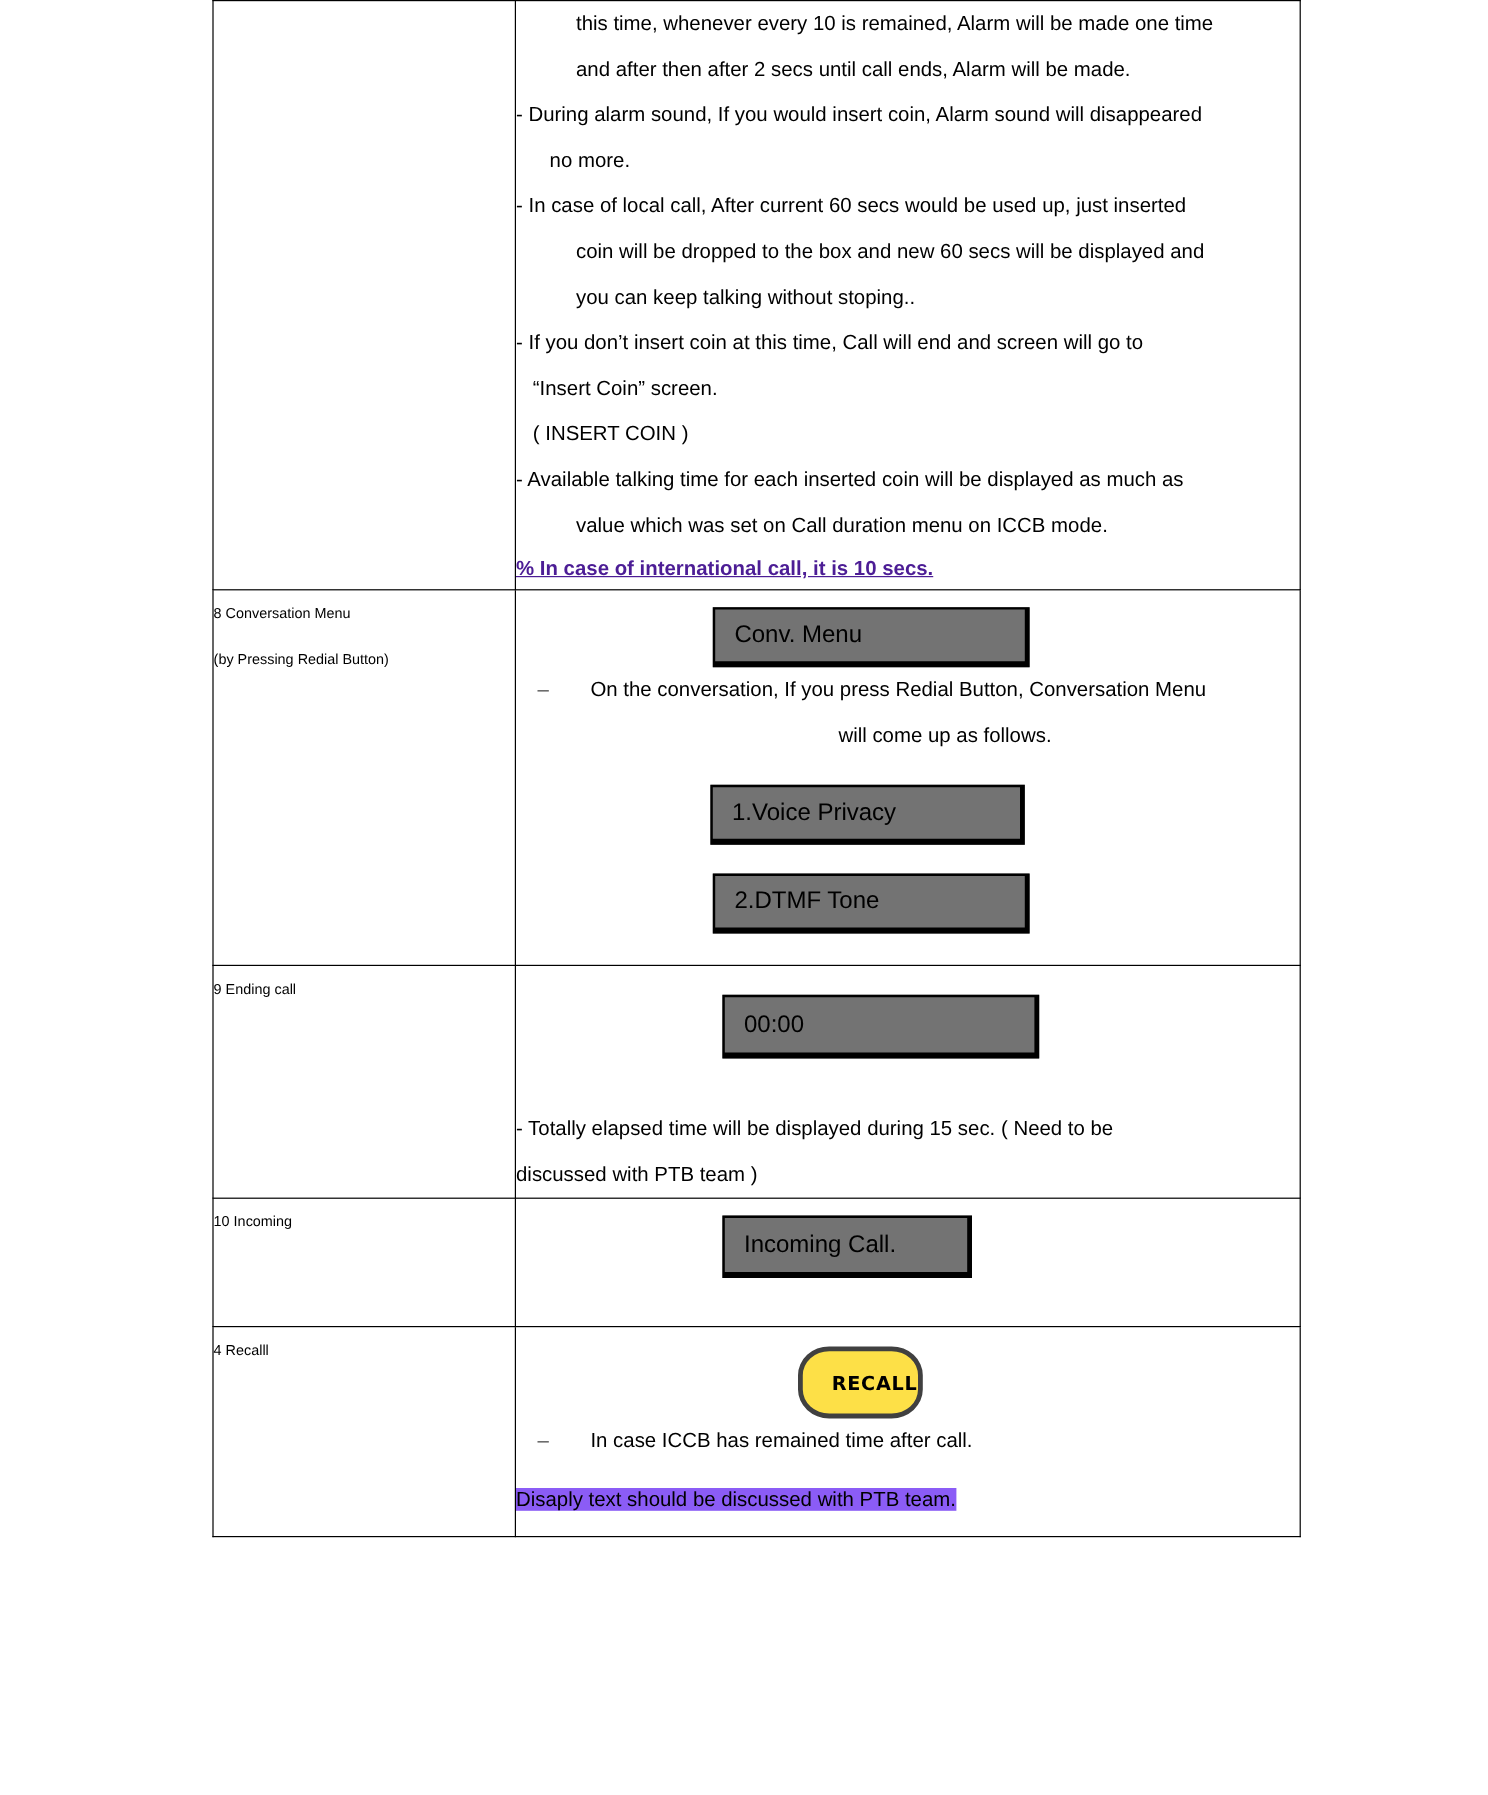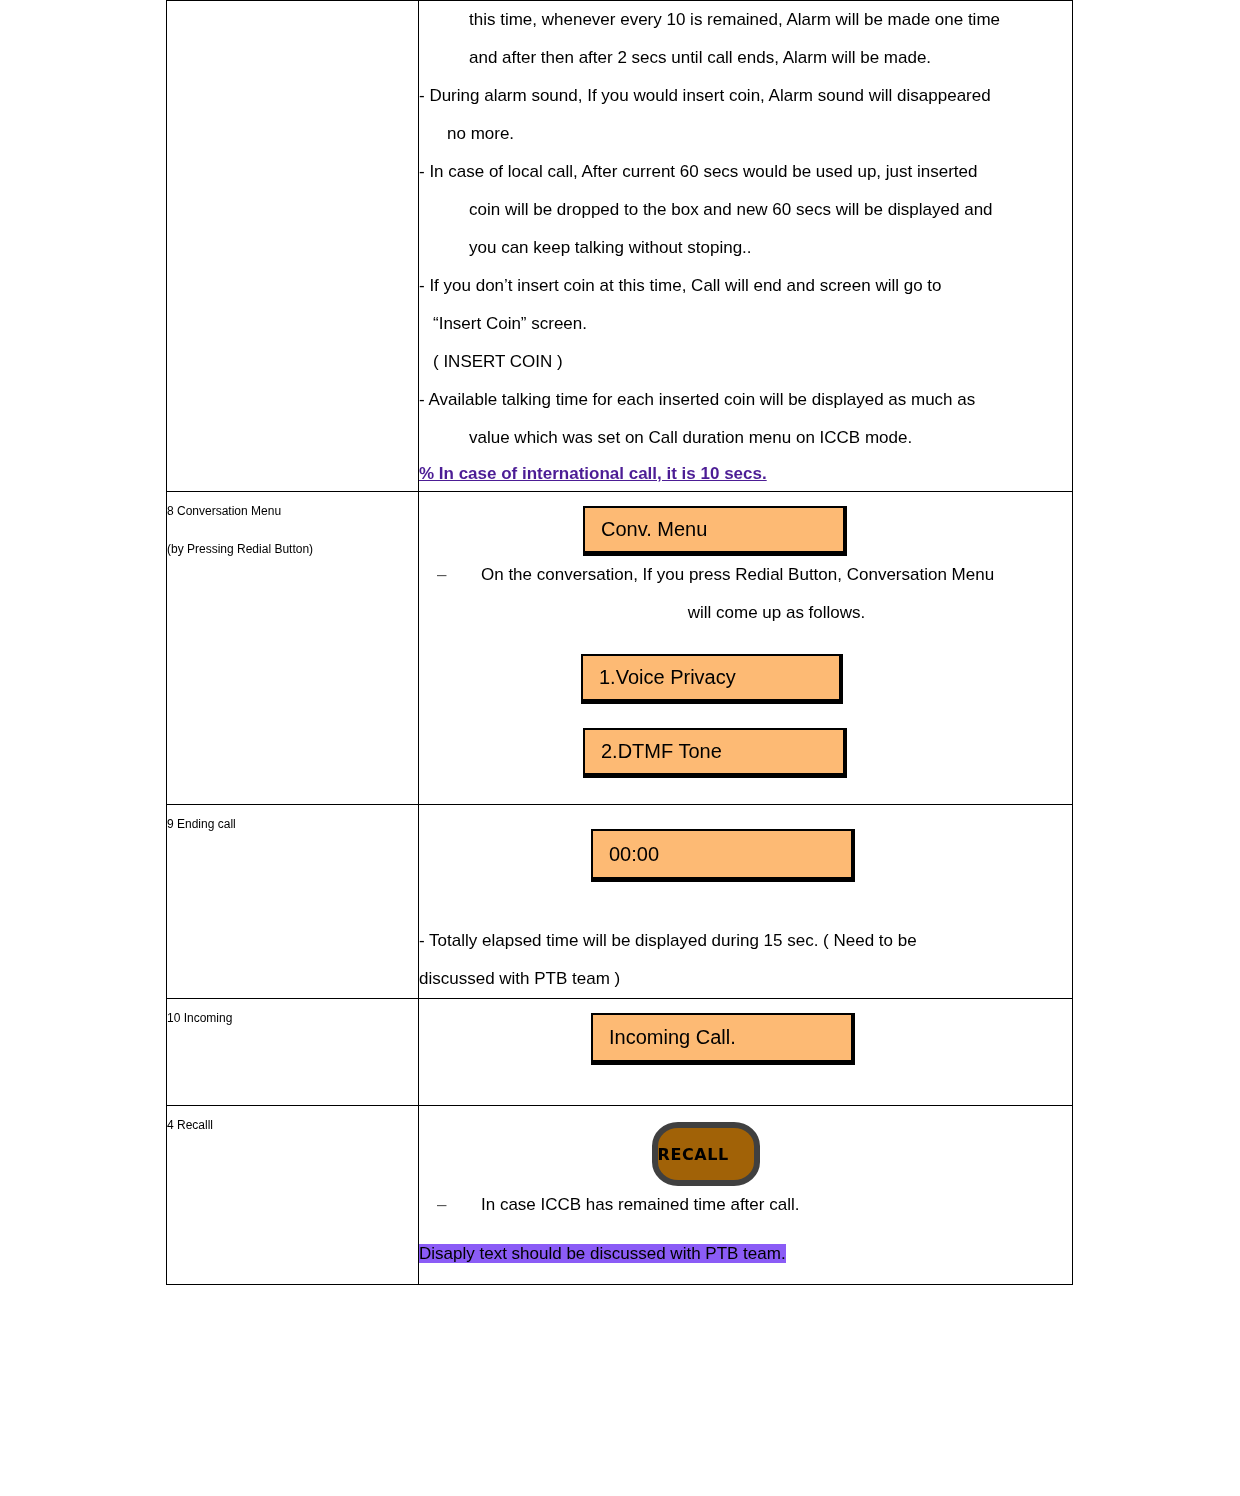--- a/index.html
+++ b/index.html
@@ -17,21 +17,21 @@
 
   .page {
     position: relative;
     width: 1240px;
     height: 1496px;
     box-sizing: border-box;
   }
 
   table.spec {
     position: absolute;
-    left: 166px;
+    left: 177px;
     top: 0px;
     width: 907px;
     border-collapse: collapse;
     table-layout: fixed;
   }
 
   table.spec td {
     border: 1px solid #000000;
     vertical-align: top;
     padding: 0;
@@ -88,53 +88,53 @@
     position: absolute;
     left: 18px;
     top: 0;
     color: #555555;
     font-size: 17px;
     line-height: 38px;
   }
 
   
   .lcd {
-    background: #fdba74;
+    background: #737373;
     border: 2px solid #000000;
     border-right-width: 4px;
     border-bottom-width: 5px;
     box-sizing: border-box;
     font-size: 20px;
     color: #000000;
     display: flex;
     align-items: center;
     padding-left: 16px;
   }
   .lcd-conv   { width: 264px; height: 50px; margin: 14px 0 0 164px; }
   .lcd-voice  { width: 262px; height: 50px; margin: 22px 0 0 162px; }
   .lcd-dtmf   { width: 264px; height: 50px; margin: 24px 0 0 164px; }
   .lcd-time   { width: 264px; height: 53px; margin: 24px 0 0 172px; text-align: center; }
-  .lcd-incall { width: 264px; height: 52px; margin: 14px 0 0 172px; text-align: right; }
+  .lcd-incall { width: 208px; height: 52px; margin: 14px 0 0 172px; text-align: right; }
 
   
   .recall-wrap {
     margin: 16px 0 0 0;
     display: flex;
     justify-content: center;
     padding-right: 80px;
   }
   .recall-key {
     width: 96px;
     height: 52px;
-    border: 6px solid #404040;
+    border: 4px solid #404040;
     border-radius: 26px / 24px;
-    background: #a16207;
+    background: #fde047;
     display: flex;
     align-items: center;
-    justify-content: flex-start;
+    justify-content: flex-end;
     font-size: 16px;
     font-weight: bold;
     letter-spacing: 0.6px;
     font-family: "DejaVu Sans", sans-serif;
   }
 
   .hl-yellow {
     background: #8b5cf6;
     font-size: 17px;
     line-height: 30px;

